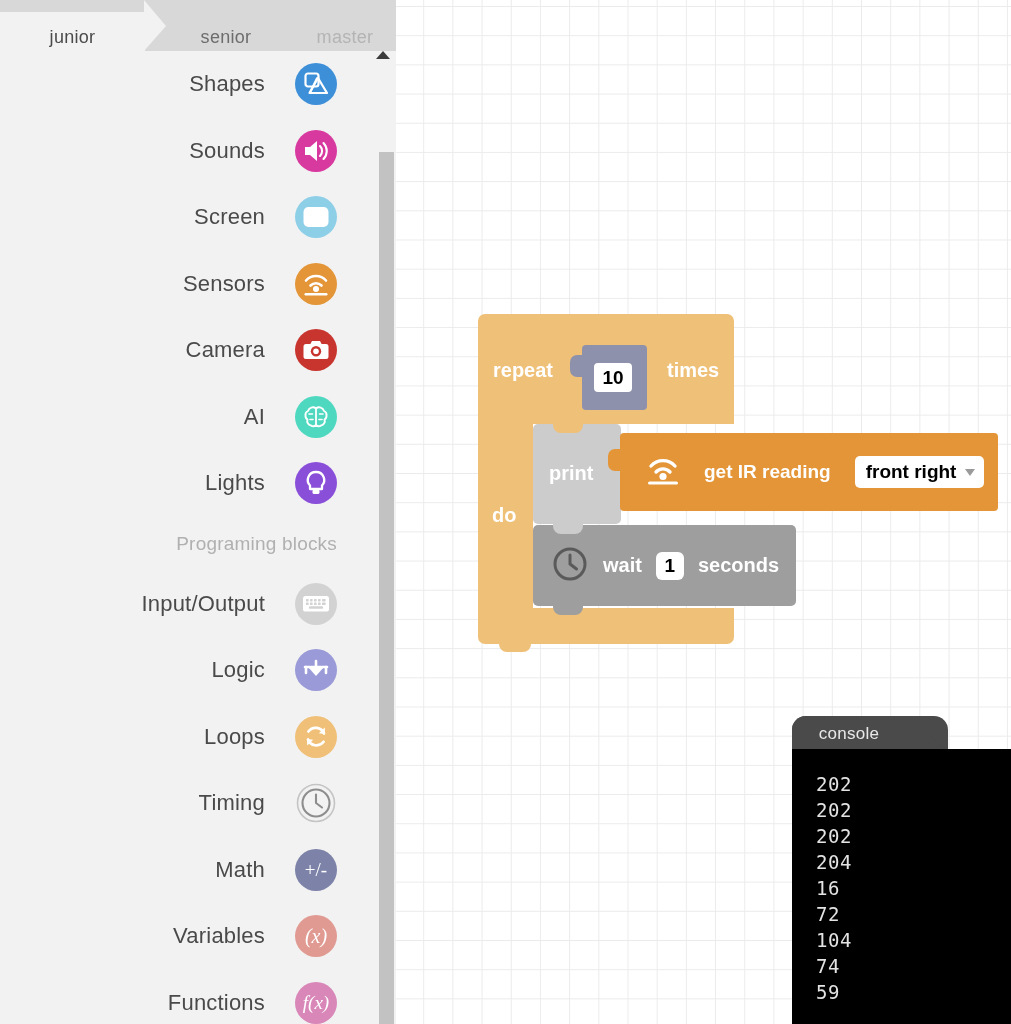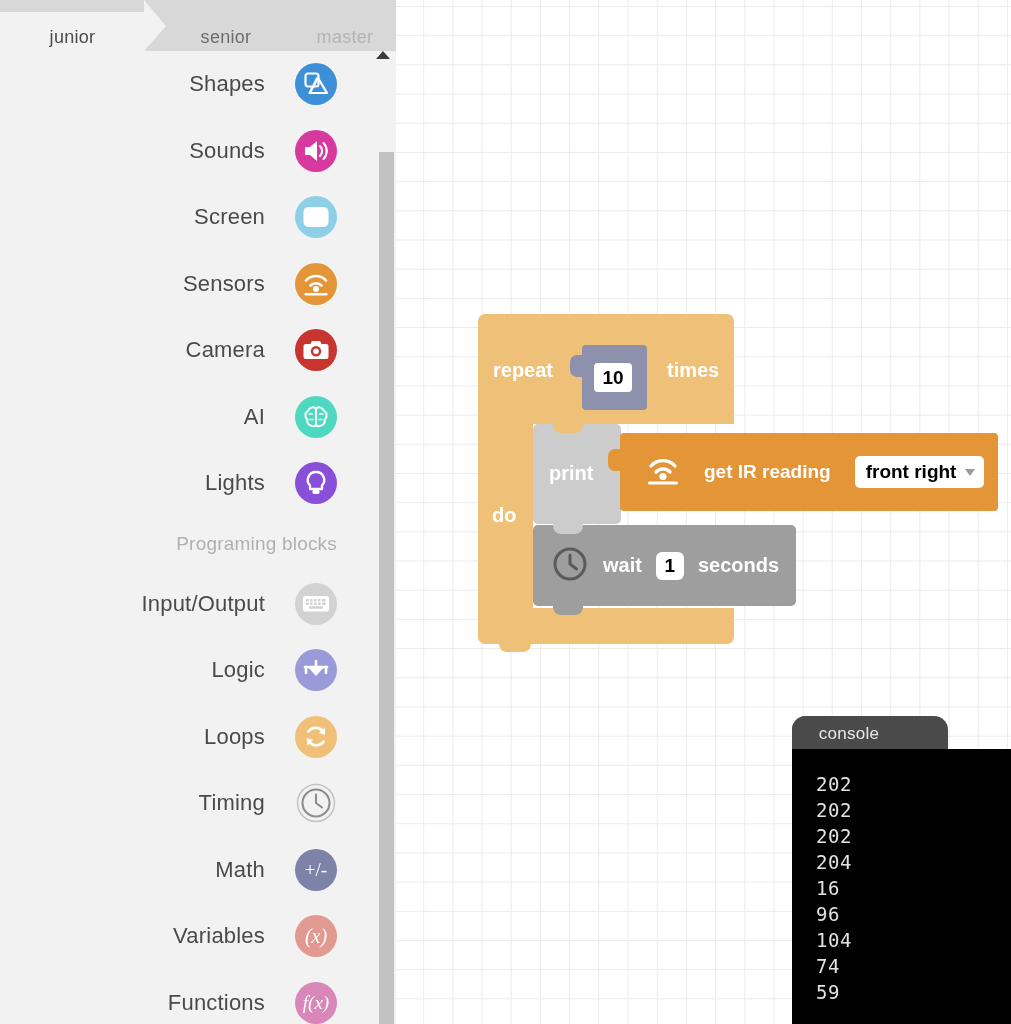--- a/index.html
+++ b/index.html
@@ -453,20 +453,20 @@
     <div id="console-tab">
       <div id="console-tab-skew"></div>
       <div id="console-tab-label">console</div>
     </div>
     <div id="console-body">
         <div class="console-line">202</div>
         <div class="console-line">202</div>
         <div class="console-line">202</div>
         <div class="console-line">204</div>
         <div class="console-line">16</div>
-        <div class="console-line">96</div>
+        <div class="console-line">72</div>
         <div class="console-line">104</div>
         <div class="console-line">74</div>
         <div class="console-line">59</div>
       </div>
 
   </div>
 </div>
 
 </body></html>

